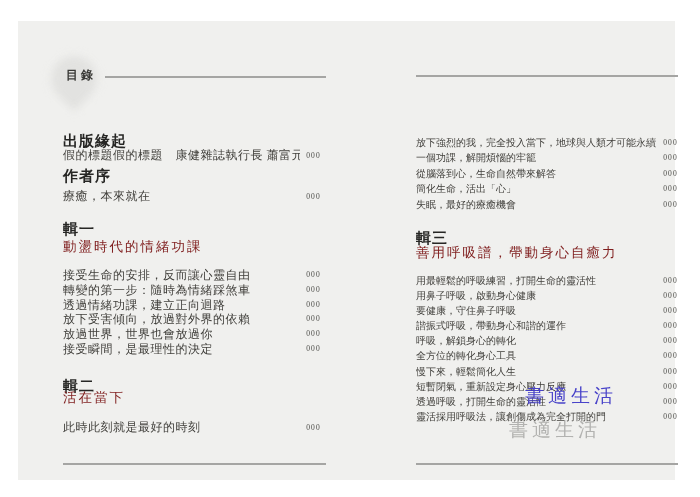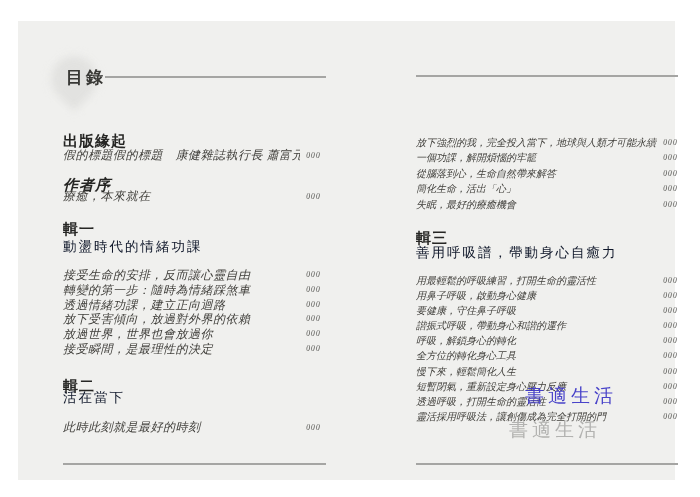--- a/index.html
+++ b/index.html
@@ -13,58 +13,58 @@
   }
   
   .pin{
     position:absolute;left:33px;top:35px;width:46px;height:46px;
     background:#e2e2e0;border-radius:50% 50% 50% 0;
     transform:rotate(-45deg);filter:blur(4px);
   }
   .toc-label{
     position:absolute;left:48px;top:48px;
     font-family:"Liberation Sans",sans-serif;font-weight:bold;
-    font-size:17px;letter-spacing:3px;color:#393936;line-height:1;
+    font-size:12px;letter-spacing:3px;color:#393936;line-height:1;
   }
   .rule{position:absolute;height:1.5px;background:#a5a5a3;}
   .rule-tl{left:87px;top:55px;width:221px;}
   .rule-tr{left:398px;top:54px;width:262px;}
   .rule-bl{left:45px;top:442px;width:263px;}
   .rule-br{left:398px;top:442px;width:262px;}
 
   .col{position:absolute;top:0;height:497px;}
   .col-left{left:45px;width:258px;}
   .col-right{left:398px;width:262px;}
 
   .sec-header{
     position:absolute;left:0;line-height:1;
     font-family:"Liberation Sans",sans-serif;font-weight:bold;
     font-size:15px;letter-spacing:1px;color:#262624;
   }
   .sec-subtitle{
     position:absolute;left:0;line-height:1;
-    font-size:13.5px;letter-spacing:2px;color:#0f172a;white-space:nowrap;
+    font-size:13.5px;letter-spacing:2px;color:#7f1d1d;white-space:nowrap;
   }
   .rows{position:absolute;left:0;right:0;}
   .row{
     display:flex;justify-content:space-between;align-items:flex-start;
-    height:15px;line-height:15px;white-space:nowrap;font-style:italic;
+    height:15px;line-height:15px;white-space:nowrap;
   }
   .row .t{font-size:12px;letter-spacing:0.5px;color:#403f3b;overflow:hidden;flex:1 1 auto;}
   .row .p{
     font-size:7.5px;letter-spacing:1.2px;color:#4a4a46;flex:0 0 auto;margin-left:6px;
   }
   .col-right .row .t{font-size:10px;letter-spacing:0;}
   .rows-j1 .row{height:14.8px;line-height:14.8px;}
   .rows-cont .row{height:15.4px;line-height:15.4px;}
   .rows-j3 .row{height:15.1px;line-height:15.1px;}
 
   
   #lh1{top:112px;} #lr1{top:127px;}
-  #lh2{top:156px;font-style:italic;} #lr2{top:168px;}
+  #lh2{top:147px;} #lr2{top:168px;}
   #lh3{top:200px;} #ls3{top:219px;} #lr3{top:247px;}
   #lh4{top:357px;} #ls4{top:370px;text-align:right;} #lr4{top:399px;}
   
   #rr0{top:114px;}
   #rh1{top:209px;} #rs1{top:225px;} #rr1{top:252px;}
 
   .watermark{
     position:absolute;line-height:1;white-space:nowrap;
     font-family:"Liberation Serif",serif;font-size:19px;letter-spacing:4px;
   }

